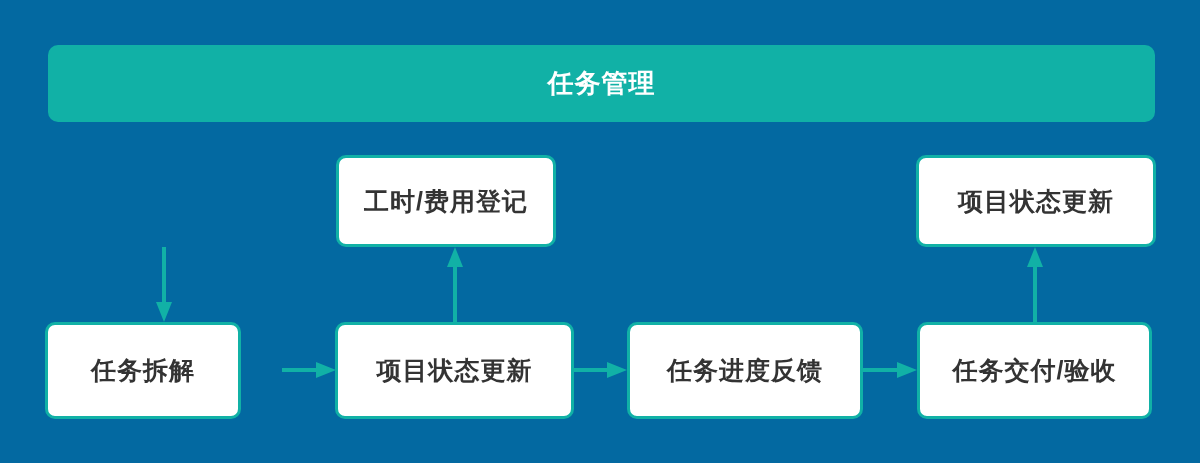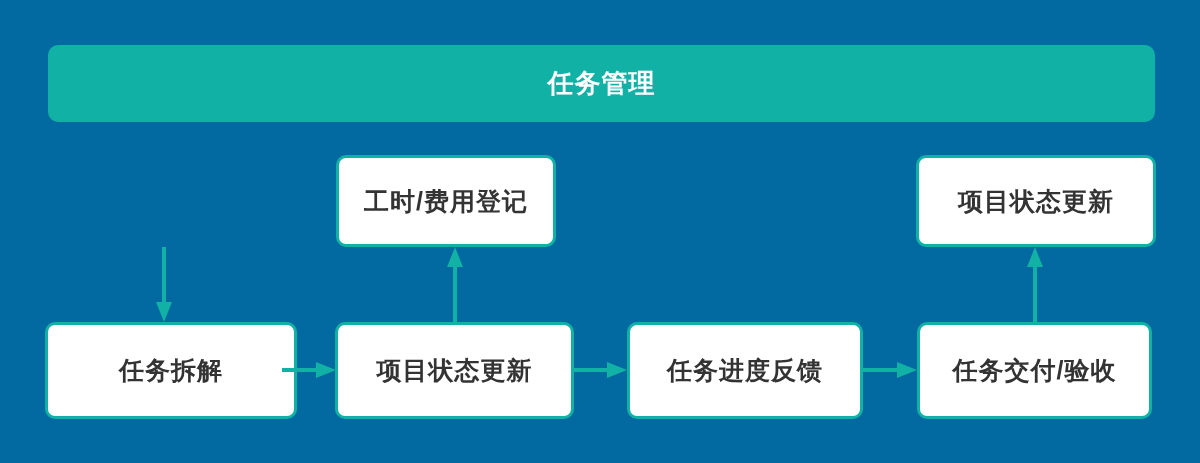--- a/index.html
+++ b/index.html
@@ -34,21 +34,21 @@
     color:var(--node-text);font-size:25px;font-weight:bold;letter-spacing:1px;
     white-space:nowrap;
   }
 
   .row-top{top:155px;height:92px;}
   .row-bottom{top:322px;height:97px;}
 
   .n-project-create{left:46px;width:236px;}
   .n-time-expense{left:336px;width:220px;}
   .n-status-update{left:916px;width:240px;}
-  .n-task-breakdown{left:45px;width:252px;}
+  .n-task-breakdown{left:45px;width:196px;}
   .n-task-execute{left:335px;width:239px;}
   .n-task-feedback{left:627px;width:236px;}
   .n-task-delivery{left:917px;width:235px;}
 
   .arrow{position:absolute;display:block;}
   .arrow line{stroke:var(--accent);stroke-width:4;}
   .arrow polygon{fill:var(--accent);}
 </style>
 </head>
 <body>

